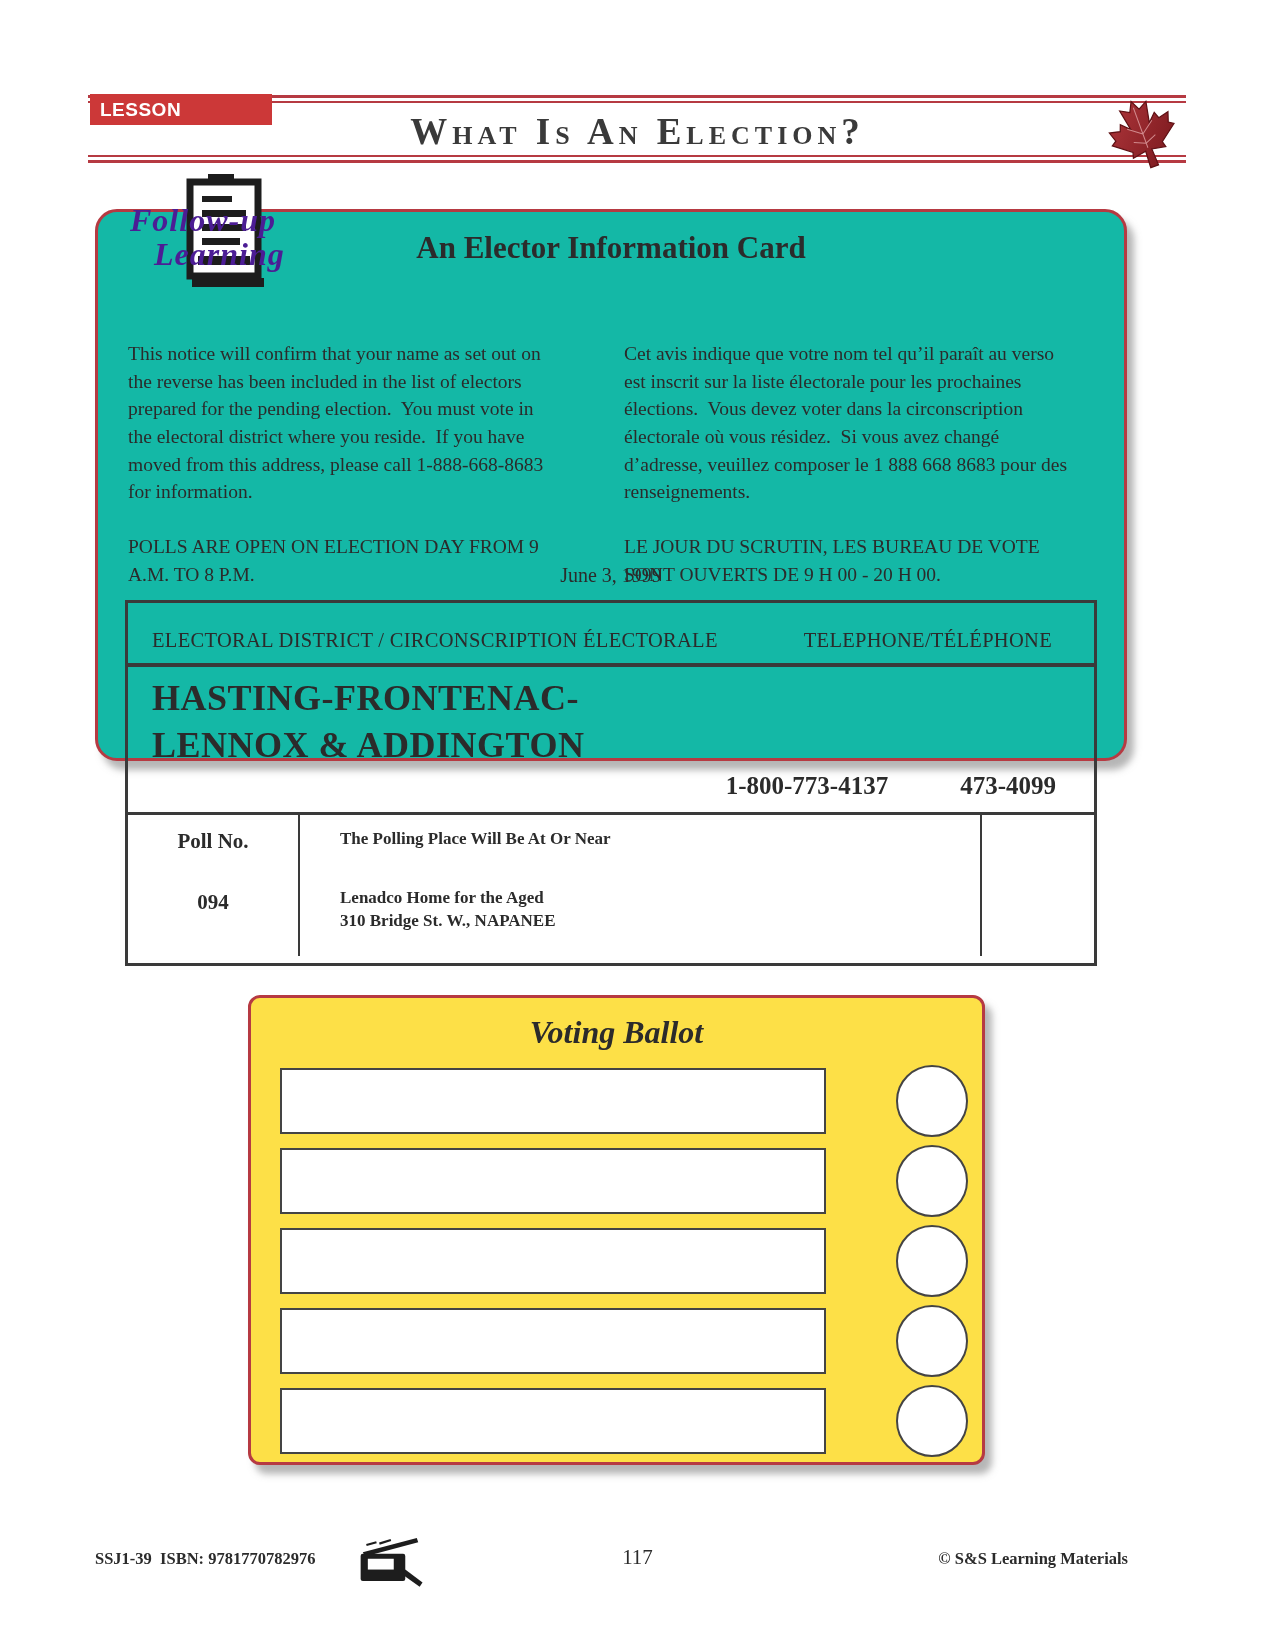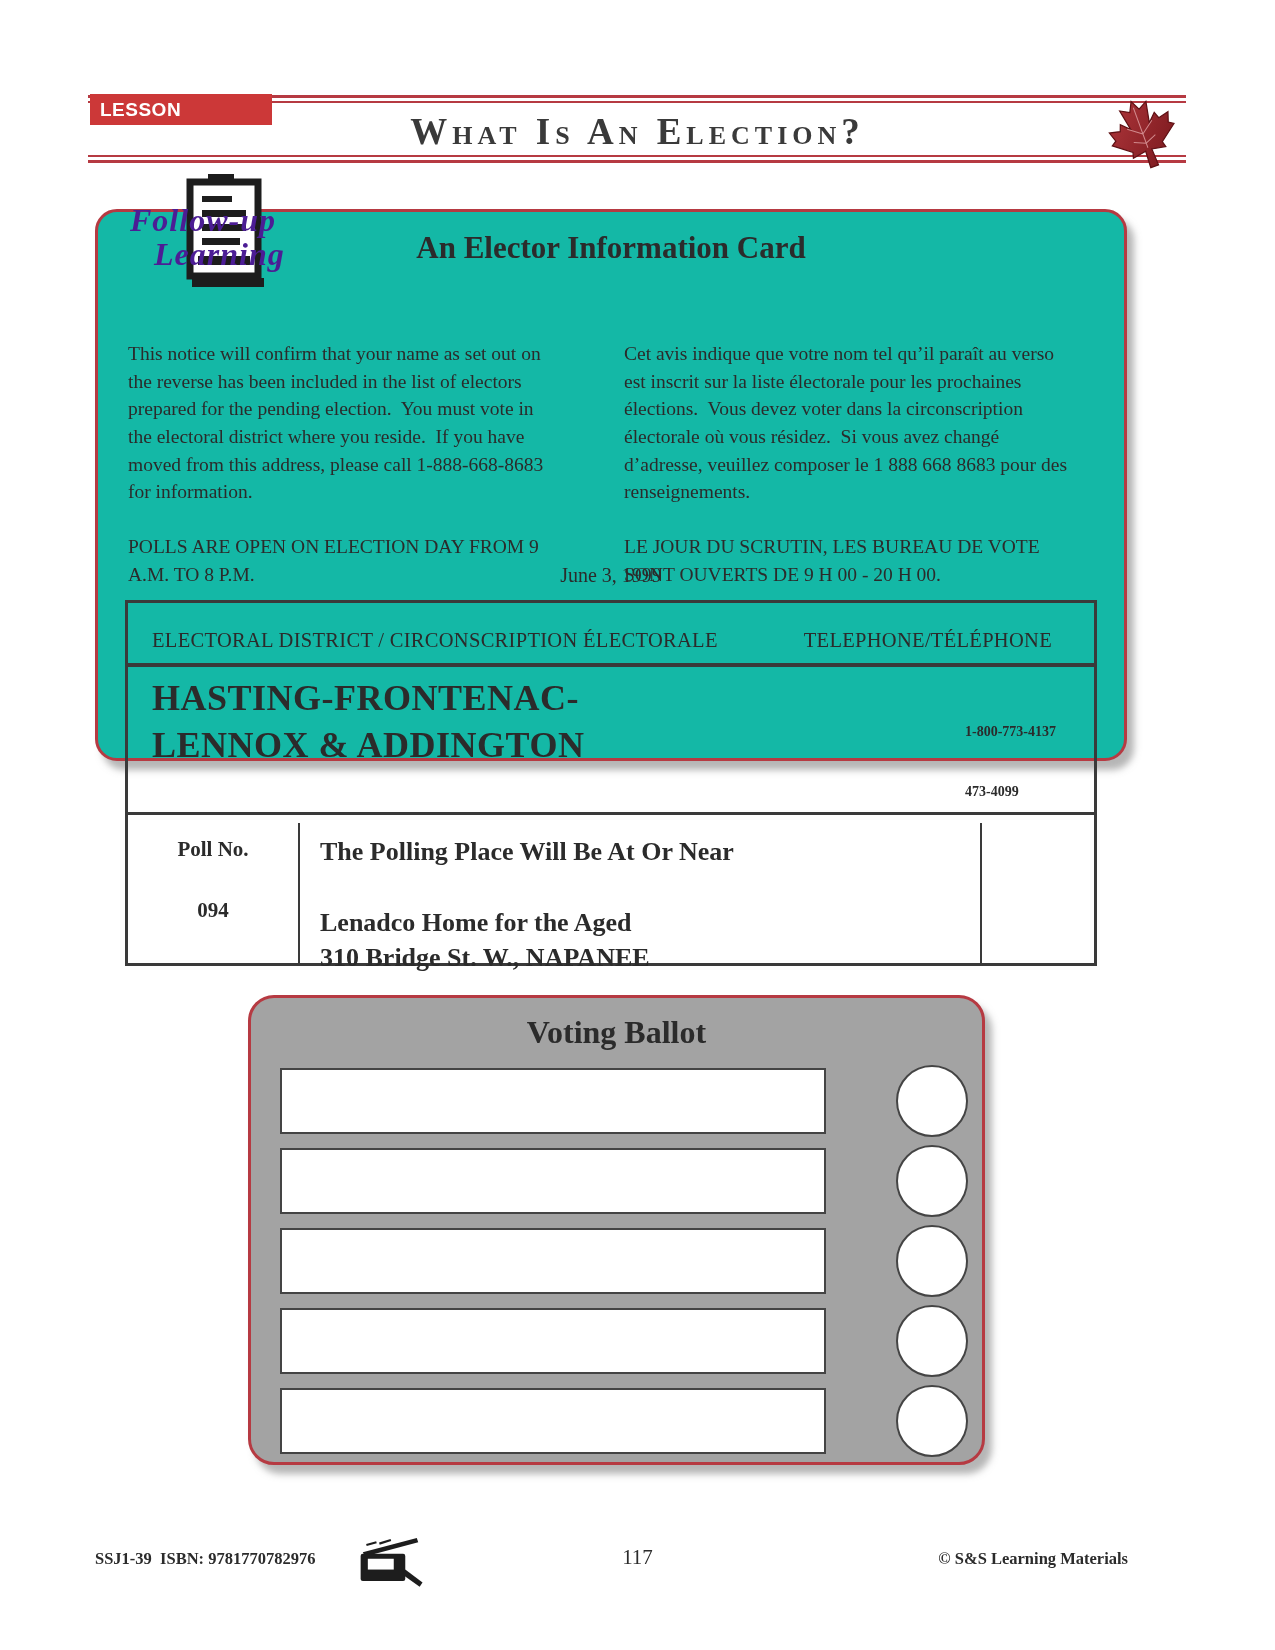--- a/index.html
+++ b/index.html
@@ -77,41 +77,42 @@
     height:64px;border-bottom:4px solid var(--line);
     display:flex;justify-content:space-between;align-items:center;
     padding:14px 42px 0 24px;font-size:20.5px;letter-spacing:.3px;
   }
   .t-district{height:148px;border-bottom:3px solid var(--line);position:relative;}
   .district-name{
     padding:8px 0 0 24px;font-size:36px;font-weight:bold;line-height:1.3;
     letter-spacing:.5px;
   }
   .phones{
-    position:absolute;right:38px;bottom:12px;display:flex;gap:44px;
-    font-size:14px;font-weight:bold;flex-direction:column;
-  }
-  .t-poll{display:flex;height:141px;margin-top:8px;}
+    position:absolute;right:38px;bottom:12px;display:flex;gap:72px;
+    font-size:25px;font-weight:bold;
+  }
+  .t-poll{display:flex;height:141px;}
   .poll-col1{
     width:172px;border-right:2.5px solid var(--line);
     text-align:center;font-weight:bold;font-size:21px;padding-top:14px;
   }
   .poll-no-value{margin-top:36px;}
   .poll-col2{
     flex:1;border-right:2.5px solid var(--line);
-    padding:14px 0 0 20px;font-weight:bold;font-size:26px;
+    padding:14px 0 0 40px;font-weight:bold;font-size:17px;
   }
   .place-lines{margin-top:38px;line-height:1.35;}
   .poll-col3{width:112px;}
 
   
   .ballot-card{
     position:absolute;left:248px;top:995px;width:737px;height:470px;
-    border:3px solid var(--red);border-radius:26px;background:#a3a3a3;
+    border:3px solid var(--red);border-radius:12px;background:#fde047;
     box-shadow:7px 9px 7px rgba(110,110,110,.5);
+    font-style:italic;
   }
   .ballot-title{text-align:center;margin-top:16px;font-size:32px;font-weight:bold;}
   .ballot-rows{margin-top:10px;}
   .ballot-row{height:80px;display:flex;align-items:center;padding:0 14px 0 29px;}
   .ballot-box{width:546px;height:66px;border:2.5px solid #444;background:#fff;}
   .ballot-circle{
     margin-left:auto;width:72px;height:72px;border:2.5px solid #444;
     border-radius:50%;background:#fff;
   }
 

